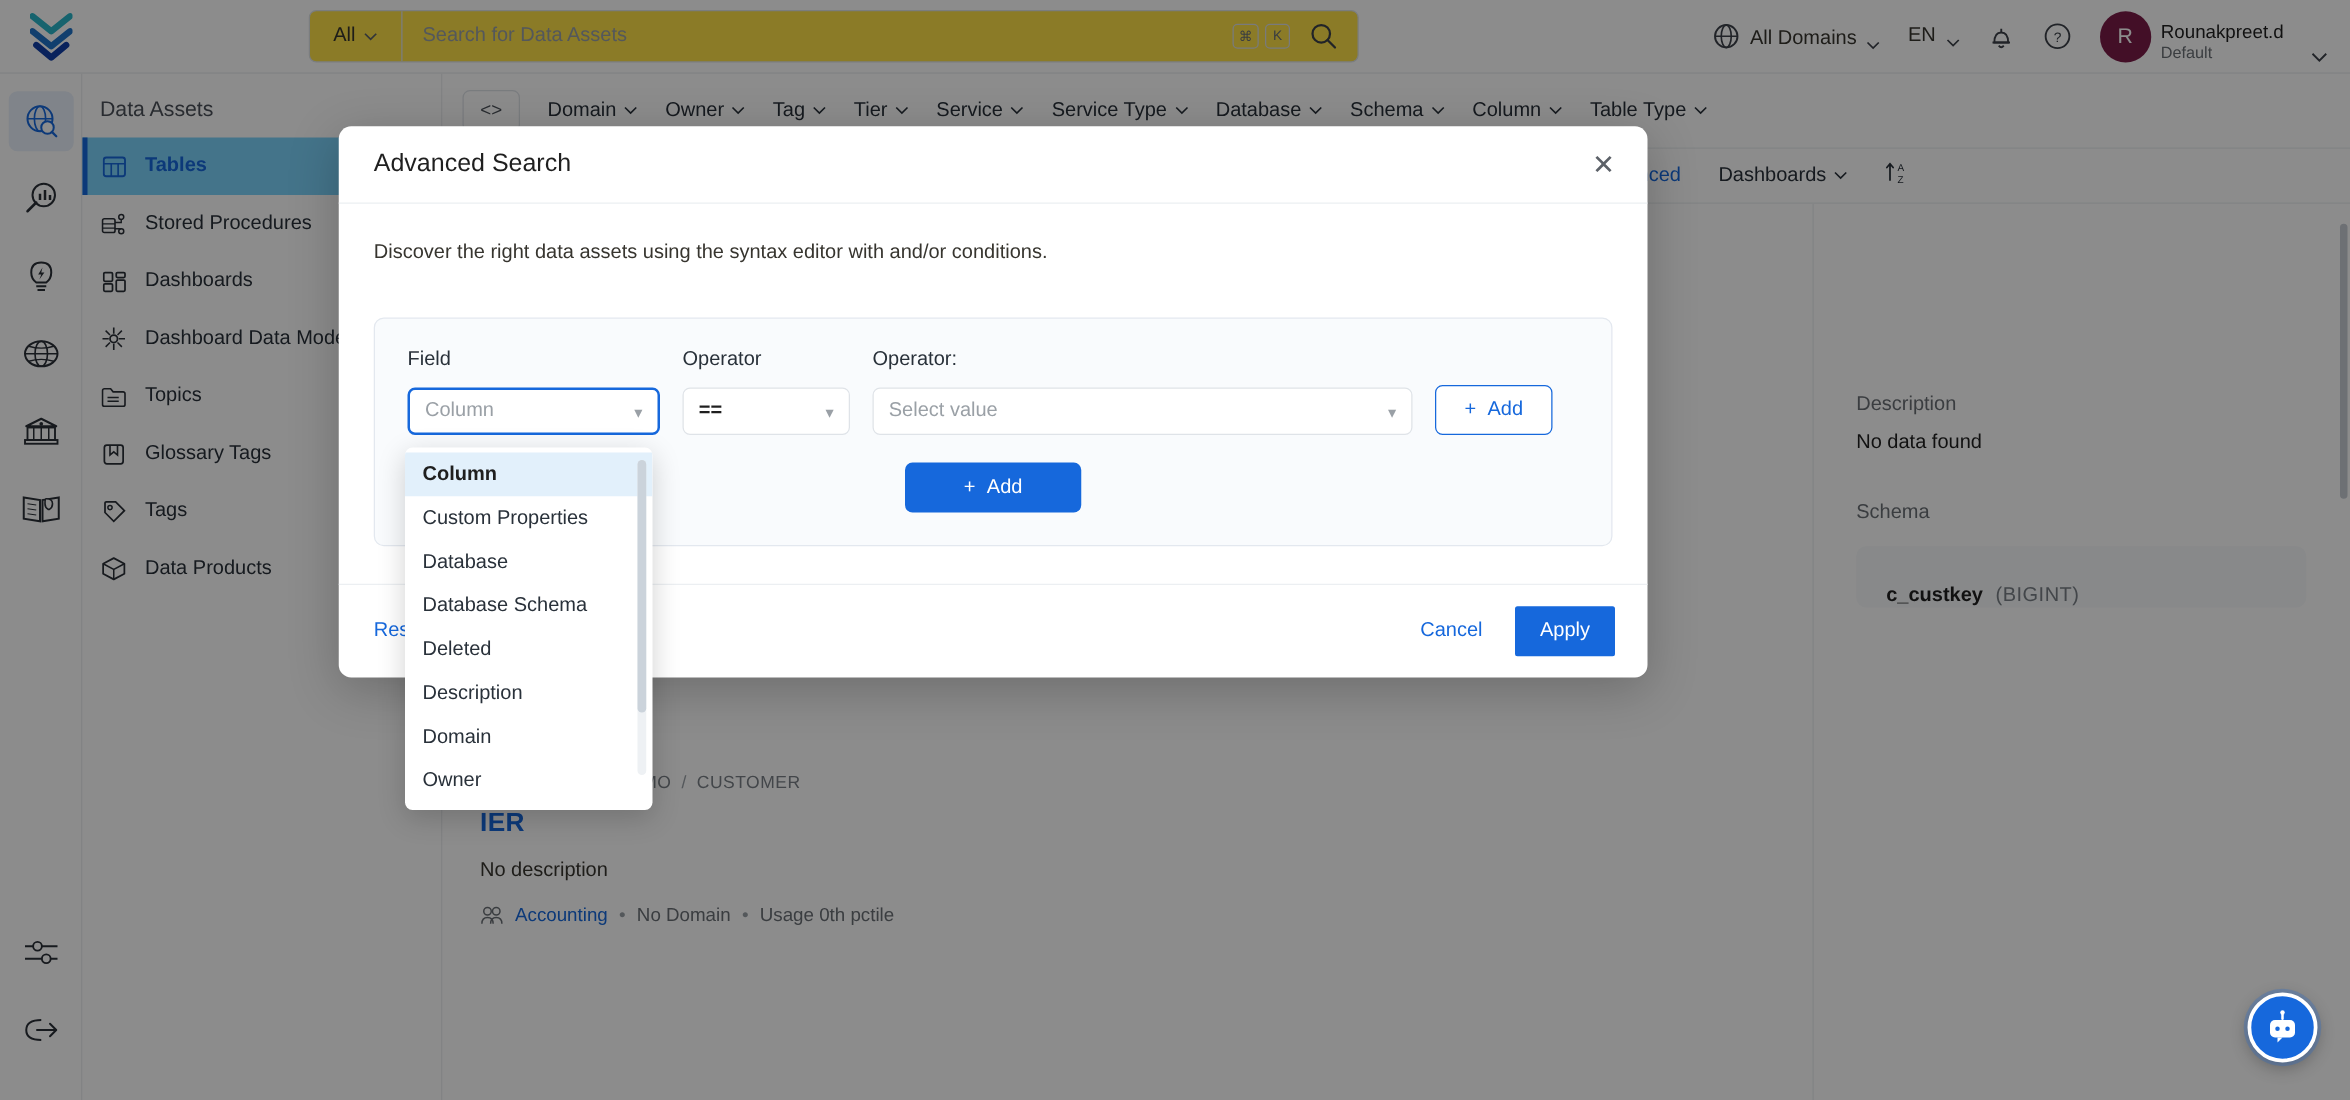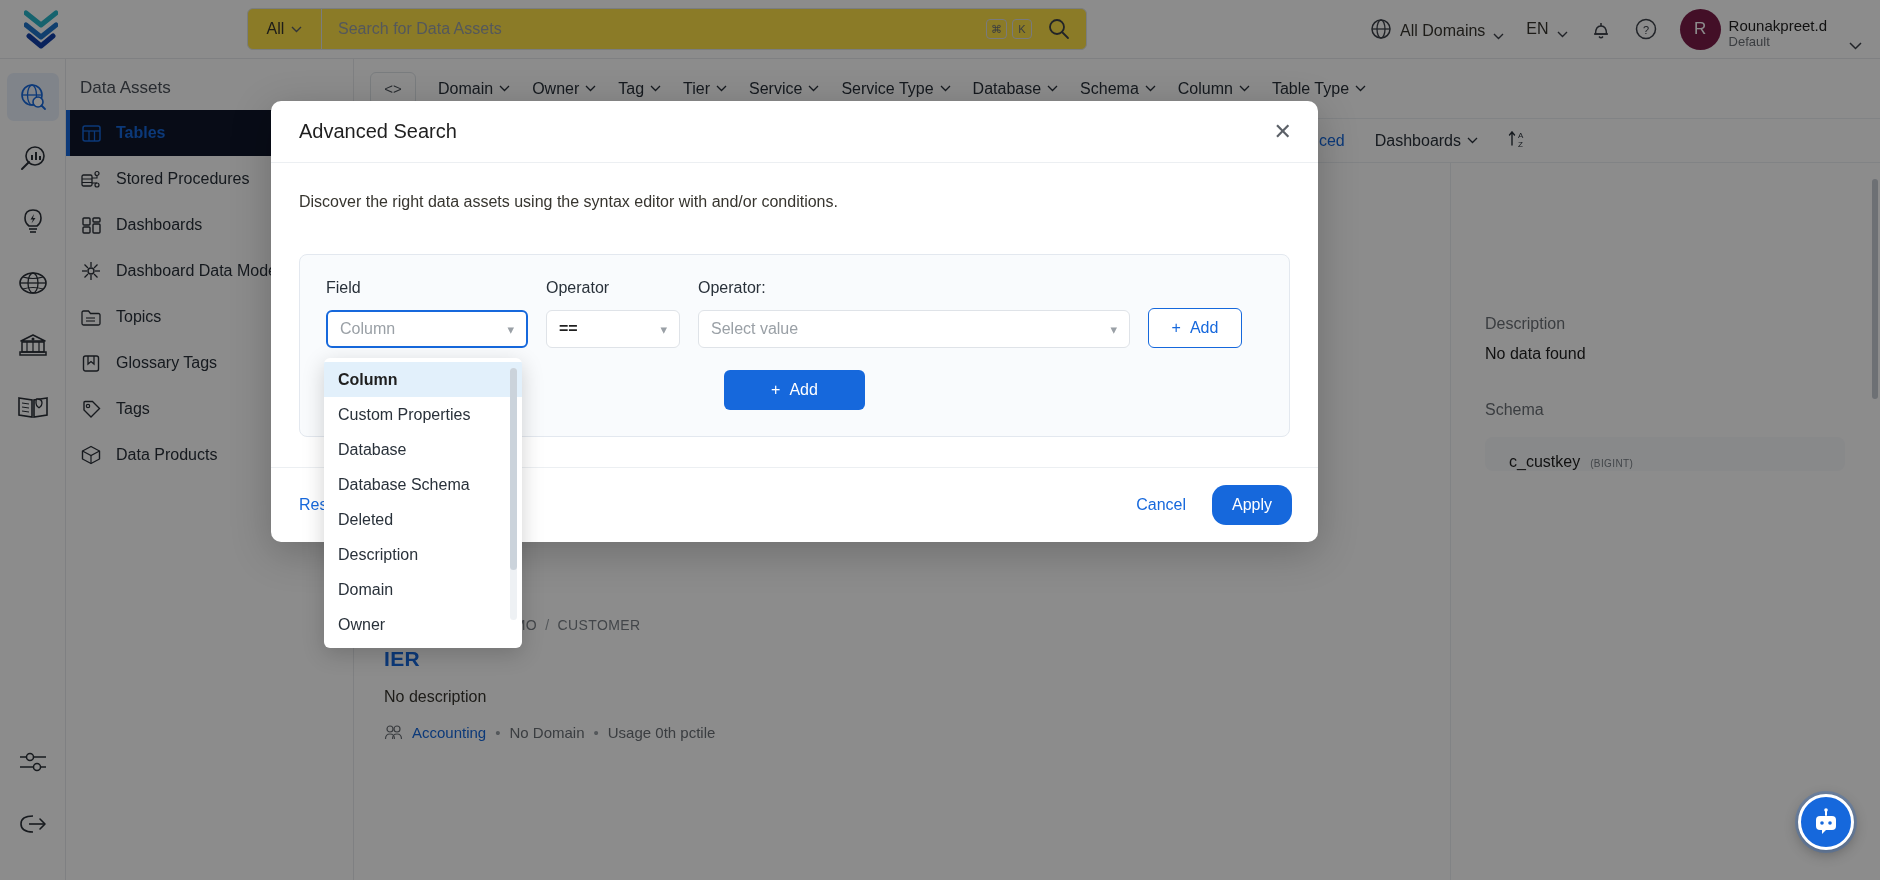--- a/index.html
+++ b/index.html
@@ -75,21 +75,21 @@
   
   .navpanel {
     position: absolute; top: 59px; left: 66px; width: 288px; bottom: 0;
     background: #fff; border-right: 1px solid #e8eaed;
   }
   .nav-title { font-size: 17px; color: #4b5159; padding: 19px 0 12px 14px; }
   .nav-item {
     height: 46px; display: flex; align-items: center; gap: 14px; padding-left: 14px;
     font-size: 16px; color: #29313a; cursor: pointer; position: relative; white-space: nowrap;
   }
-  .nav-item.active { background: #0f172a; color: #1668dc; font-weight: bold; }
+  .nav-item.active { background: #7dd3fc; color: #1668dc; font-weight: bold; }
   .nav-item.active::before {
     content: ""; position: absolute; left: 0; top: 0; bottom: 0; width: 4px; background: #1668dc;
   }
   .nav-ico { width: 22px; display: flex; align-items: center; justify-content: center; }
 
   
   .main { position: absolute; top: 59px; left: 354px; right: 0; bottom: 0; background: #fff; }
   .filterbar {
     height: 60px; display: flex; align-items: center; gap: 22px; padding-left: 16px;
     border-bottom: 1px solid #eceff2; white-space: nowrap; overflow: hidden;
@@ -119,22 +119,22 @@
   .asset-meta { font-size: 15px; color: #6b7076; margin-top: 17px; display: flex; align-items: center; gap: 9px; }
   .meta-link { color: #1668dc; cursor: pointer; }
   .dot { color: #9aa0a6; }
 
   .snip { position: absolute; font-size: 16px; color: #37352f; }
 
   .rp-label { font-size: 16px; color: #6b7076; }
   .rp-value { font-size: 16px; color: #1f1f1f; margin-top: 12px; }
   .rp-gap { height: 38px; }
   .schema-card { margin-top: 18px; background: #f7f9fb; border-radius: 8px; padding: 16px 0 0 24px; width: 360px; }
-  .schema-col { font-size: 16px; color: #1f1f1f; font-weight: normal; }
-  .schema-type { font-size: 10px; color: #7a8087; letter-spacing: .4px; }
+  .schema-col { font-size: 16px; color: #1f1f1f; font-weight: bold; margin-top: 15px; }
+  .schema-type { font-size: 16px; color: #7a8087; letter-spacing: .4px; }
 
   .scroll-track { position: absolute; right: 2px; top: 120px; width: 6px; height: 340px; }
   .scroll-thumb { width: 6px; border-radius: 3px; background: #c6ccd3; }
 
   .chat-fab {
     position: absolute; right: 26px; bottom: 30px; width: 56px; height: 56px;
     border-radius: 50%; background: #1668dc; border: 3px solid #fff;
     box-shadow: 0 0 0 3px rgba(22,104,220,.25), 0 4px 14px rgba(0,0,0,.3);
     display: flex; align-items: center; justify-content: center; cursor: pointer; z-index: 60;
   }
@@ -183,21 +183,21 @@
   }
   .modal-foot {
     margin-top: 30px; border-top: 1px solid #eceff2; height: 75px;
     display: flex; align-items: center; padding: 0 26px 0 28px;
   }
   .reset-link { font-size: 16px; color: #1668dc; cursor: pointer; }
   .foot-right { margin-left: auto; display: flex; align-items: center; gap: 26px; }
   .cancel-btn { font-size: 16px; color: #1668dc; cursor: pointer; background: none; border: none;
                 font-family: "Liberation Sans", sans-serif; }
   .apply-btn {
-    height: 40px; width: 80px; border-radius: 14px; background: #1668dc; color: #fff;
+    height: 40px; width: 80px; border-radius: 2px; background: #1668dc; color: #fff;
     font-size: 16px; border: none; cursor: pointer; font-family: "Liberation Sans", sans-serif;
   }
 
   
   .dropdown {
     position: absolute; left: 324px; top: 358px; width: 198px; height: 290px;
     background: #fff; border-radius: 6px; box-shadow: 0 6px 22px rgba(0,0,0,.18);
     z-index: 200; overflow: hidden; padding-top: 4px;
   }
   .dd-item {

